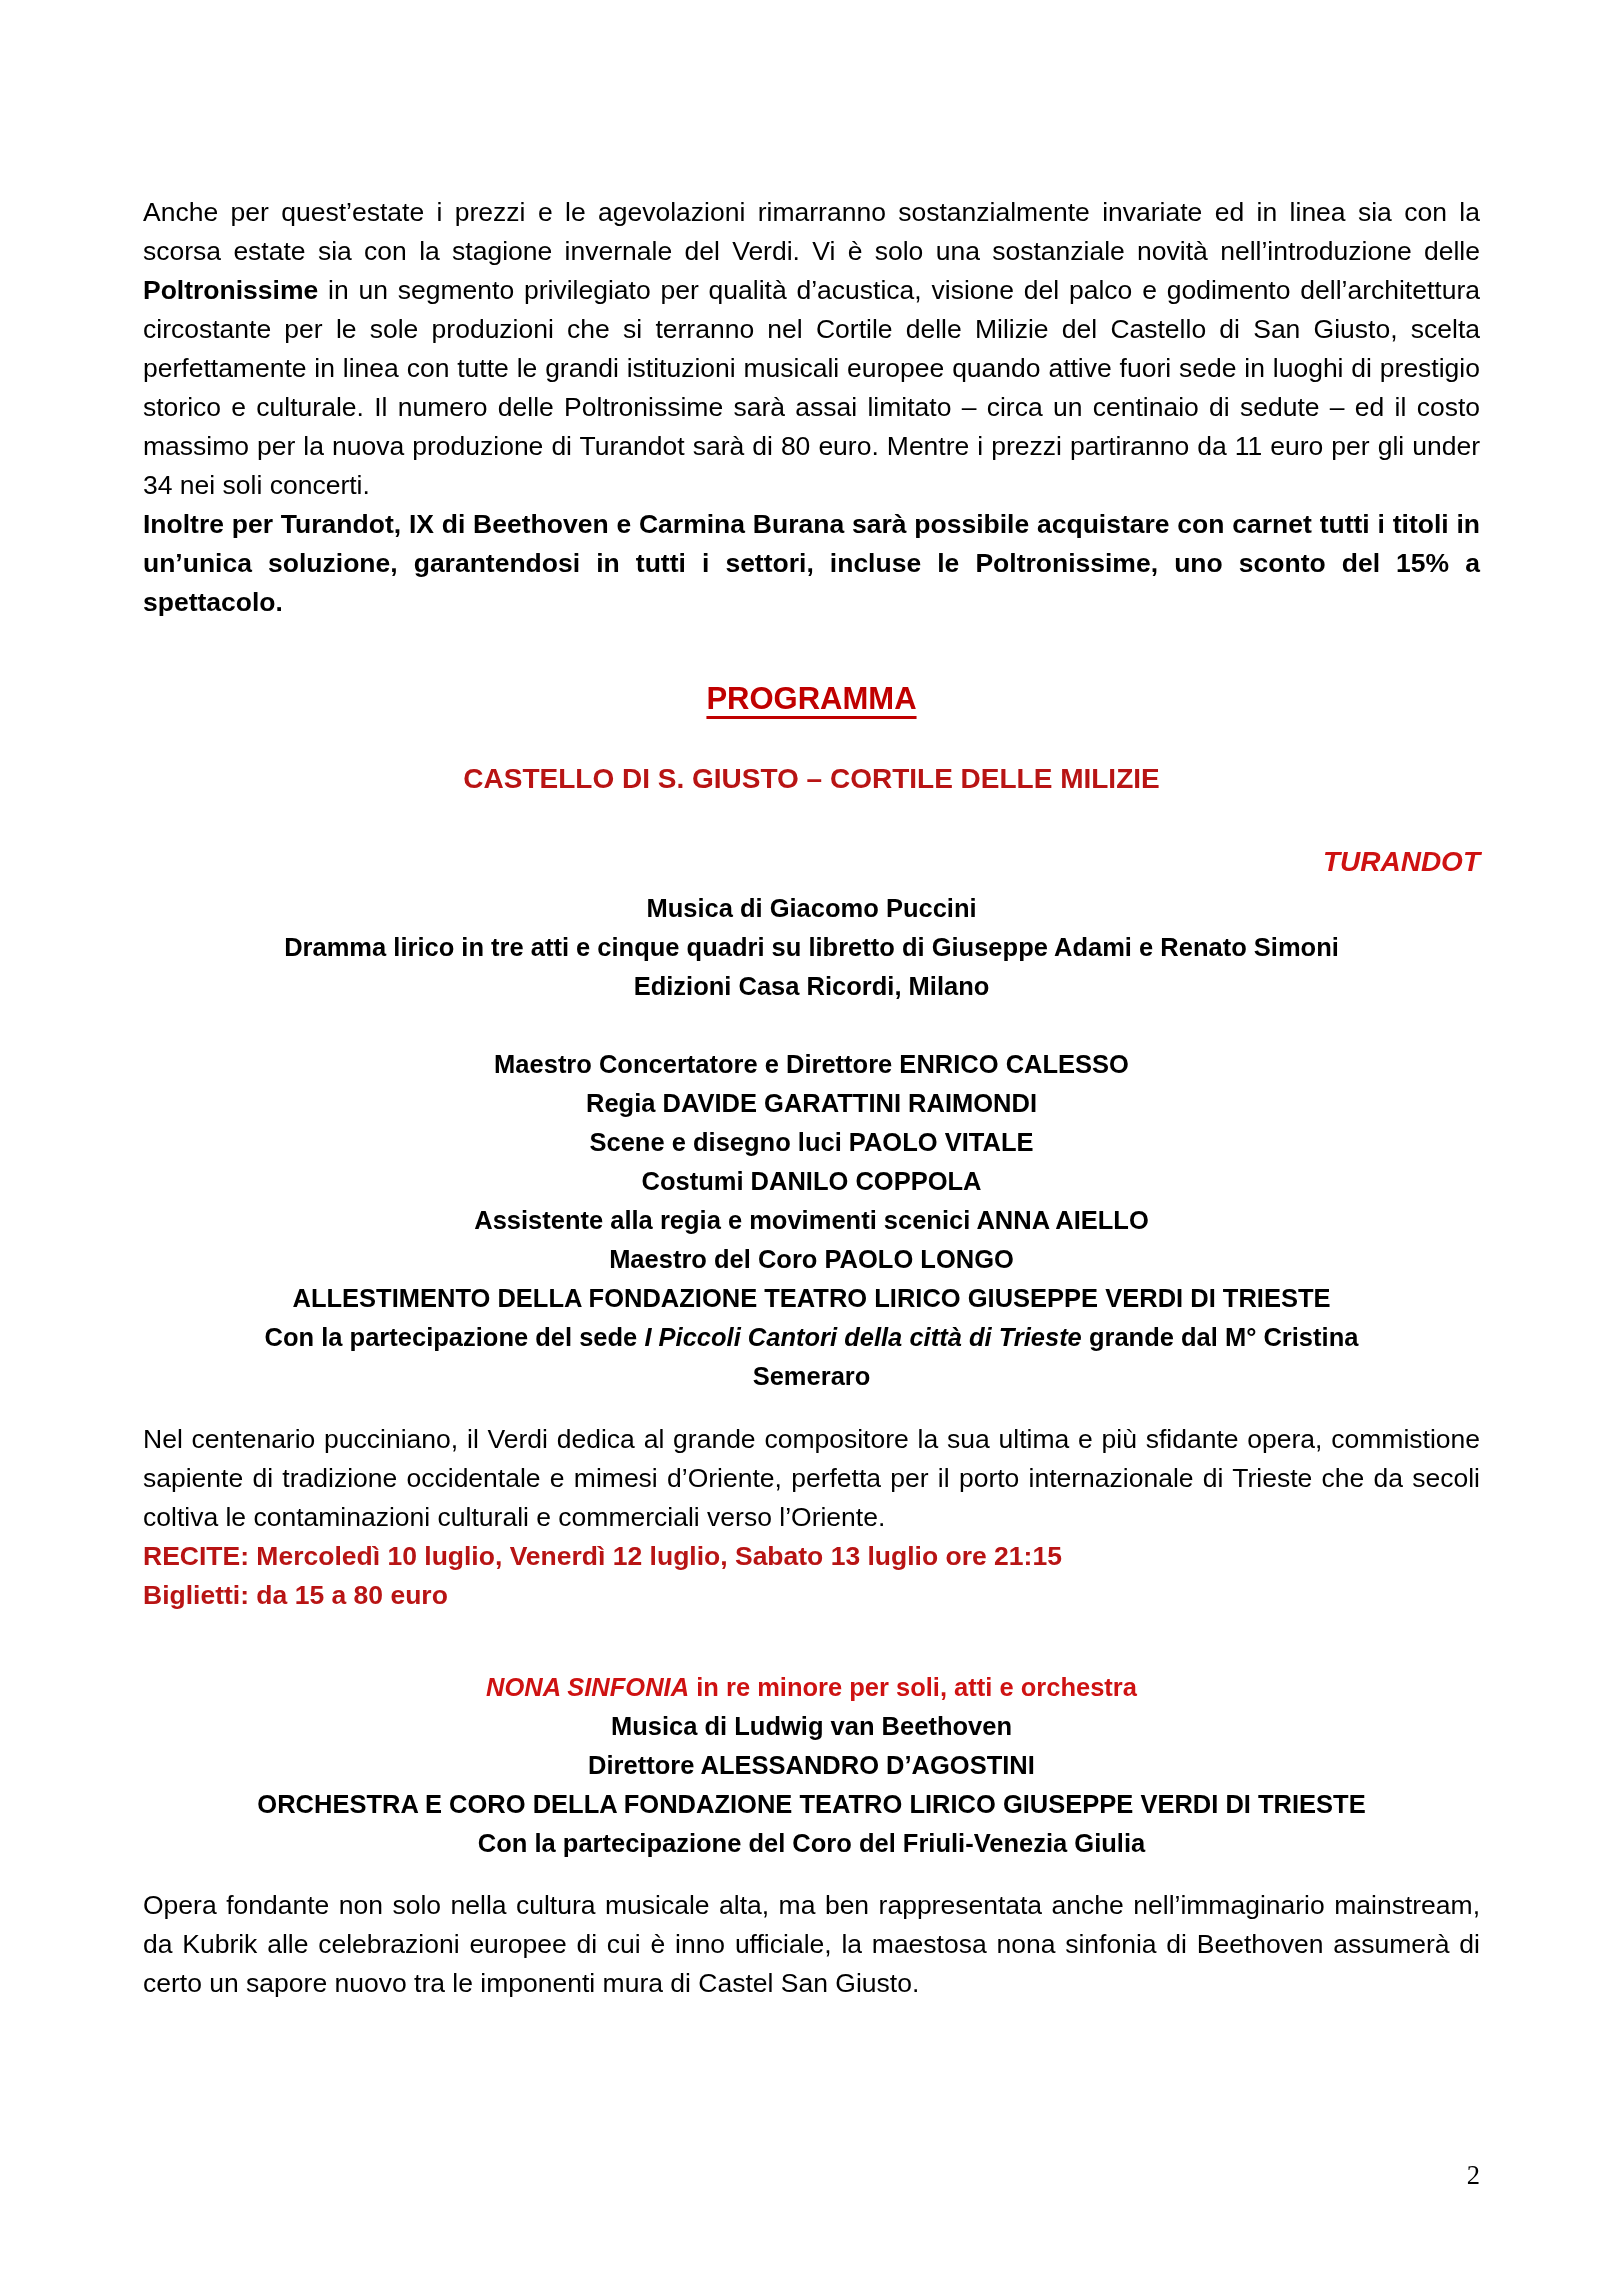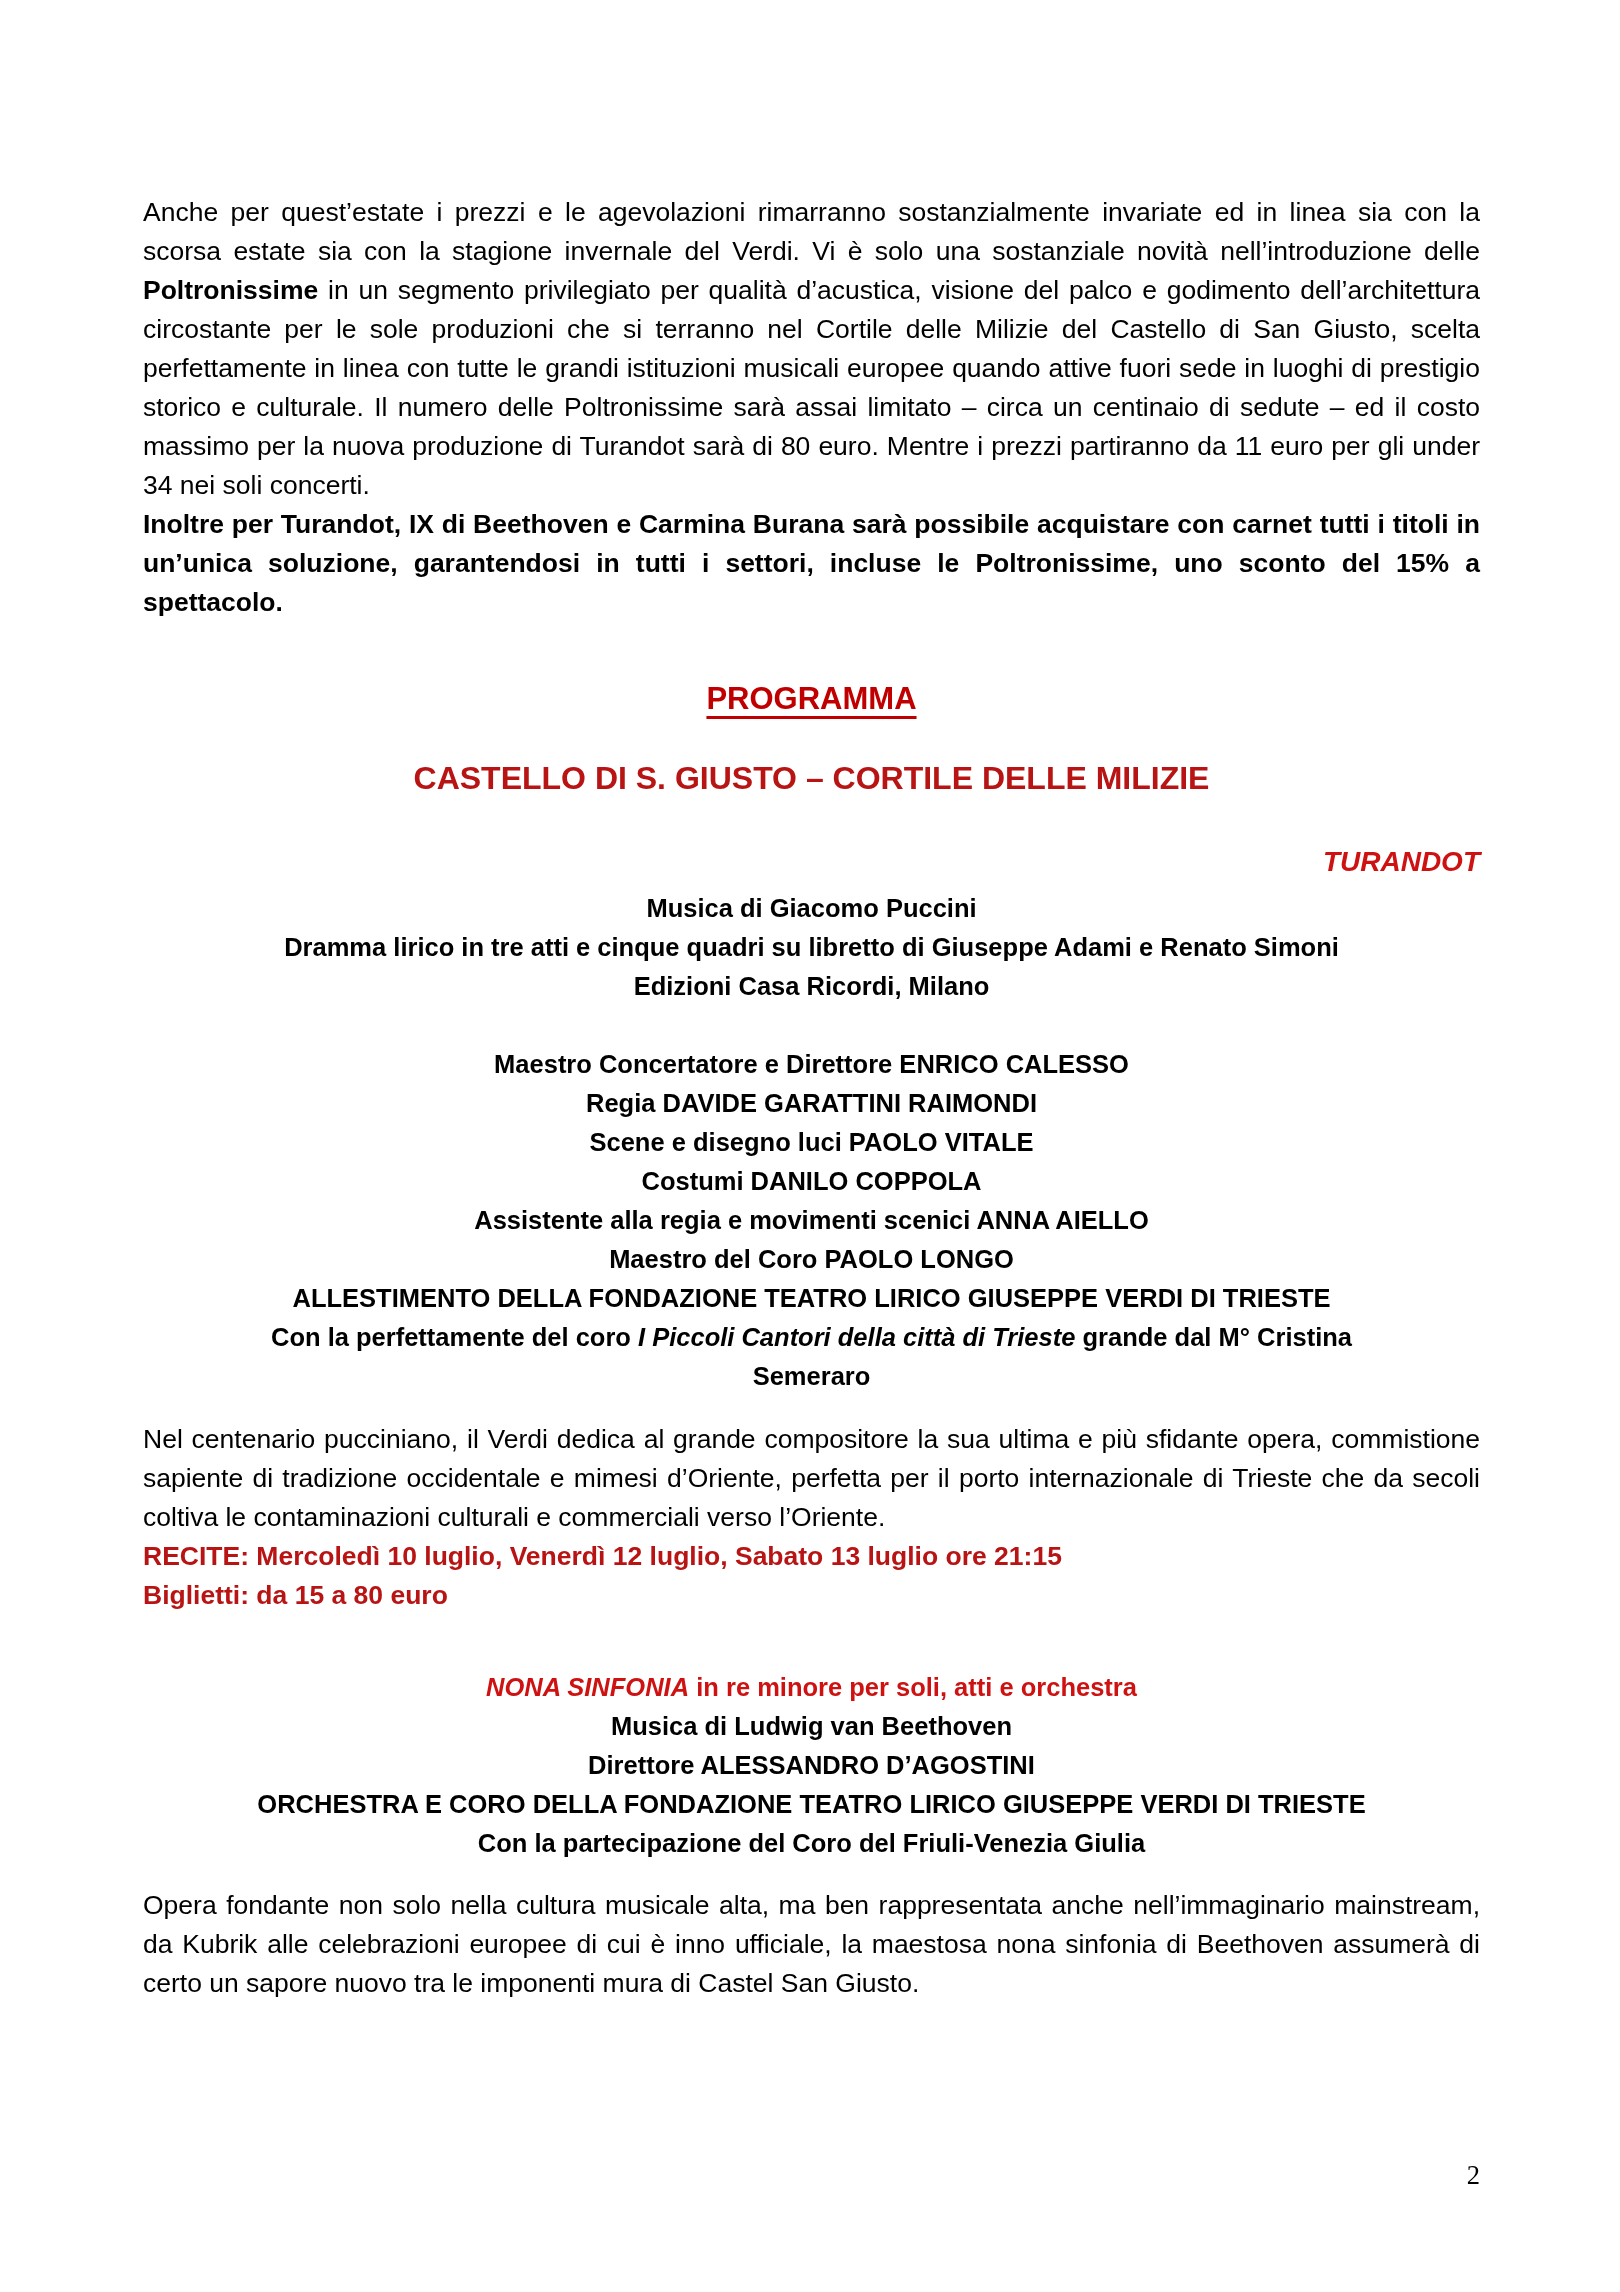--- a/index.html
+++ b/index.html
@@ -45,21 +45,21 @@
   }
   .h-programma span {
     text-decoration:underline;
     text-decoration-thickness:2.9px;
     text-underline-offset:6.9px;
   }
   .h-venue {
     margin:39px 0 0 0;
     text-align:center;
     font-weight:bold;
-    font-size:32px;
+    font-size:28px;
     line-height:39px;
     white-space:nowrap;
   }
   .h-opera {
     margin:44px 0 8px 0;
     text-align:right;
     font-weight:bold;
     font-style:italic;
     font-size:28px;
     line-height:39px;
@@ -104,21 +104,21 @@
     <div class="center-line">Edizioni Casa Ricordi, Milano</div>
 
     <div class="credits-block">
       <div class="center-line">Maestro Concertatore e Direttore ENRICO CALESSO</div>
       <div class="center-line">Regia DAVIDE GARATTINI RAIMONDI</div>
       <div class="center-line">Scene e disegno luci PAOLO VITALE</div>
       <div class="center-line">Costumi DANILO COPPOLA</div>
       <div class="center-line">Assistente alla regia e movimenti scenici ANNA AIELLO</div>
       <div class="center-line">Maestro del Coro PAOLO LONGO</div>
       <div class="center-line">ALLESTIMENTO DELLA FONDAZIONE TEATRO LIRICO GIUSEPPE VERDI DI TRIESTE</div>
-      <div class="center-line wrap"><span>Con la perfettamente del coro </span><span class="italic">I Piccoli Cantori della città di Trieste</span><span> grande dal M° Cristina</span><br><span>Semeraro</span></div>
+      <div class="center-line wrap"><span>Con la partecipazione del sede </span><span class="italic">I Piccoli Cantori della città di Trieste</span><span> grande dal M° Cristina</span><br><span>Semeraro</span></div>
     </div>
 
     <p class="body-par gap-sm">Nel centenario pucciniano, il Verdi dedica al grande compositore la sua ultima e più sfidante opera, commistione sapiente di tradizione occidentale e mimesi d’Oriente, perfetta per il porto internazionale di Trieste che da secoli coltiva le contaminazioni culturali e commerciali verso l’Oriente.</p>
 
     <p class="red-par red-dark">RECITE: Mercoledì 10 luglio, Venerdì 12 luglio, Sabato 13 luglio ore 21:15</p>
     <p class="red-par red-dark">Biglietti: da 15 a 80 euro</p>
 
     <div class="center-line gap-md red-title"><span class="italic">NONA SINFONIA</span><span> in re minore per soli, atti e orchestra</span></div>
     <div class="center-line">Musica di Ludwig van Beethoven</div>
     <div class="center-line">Direttore ALESSANDRO D’AGOSTINI</div>

